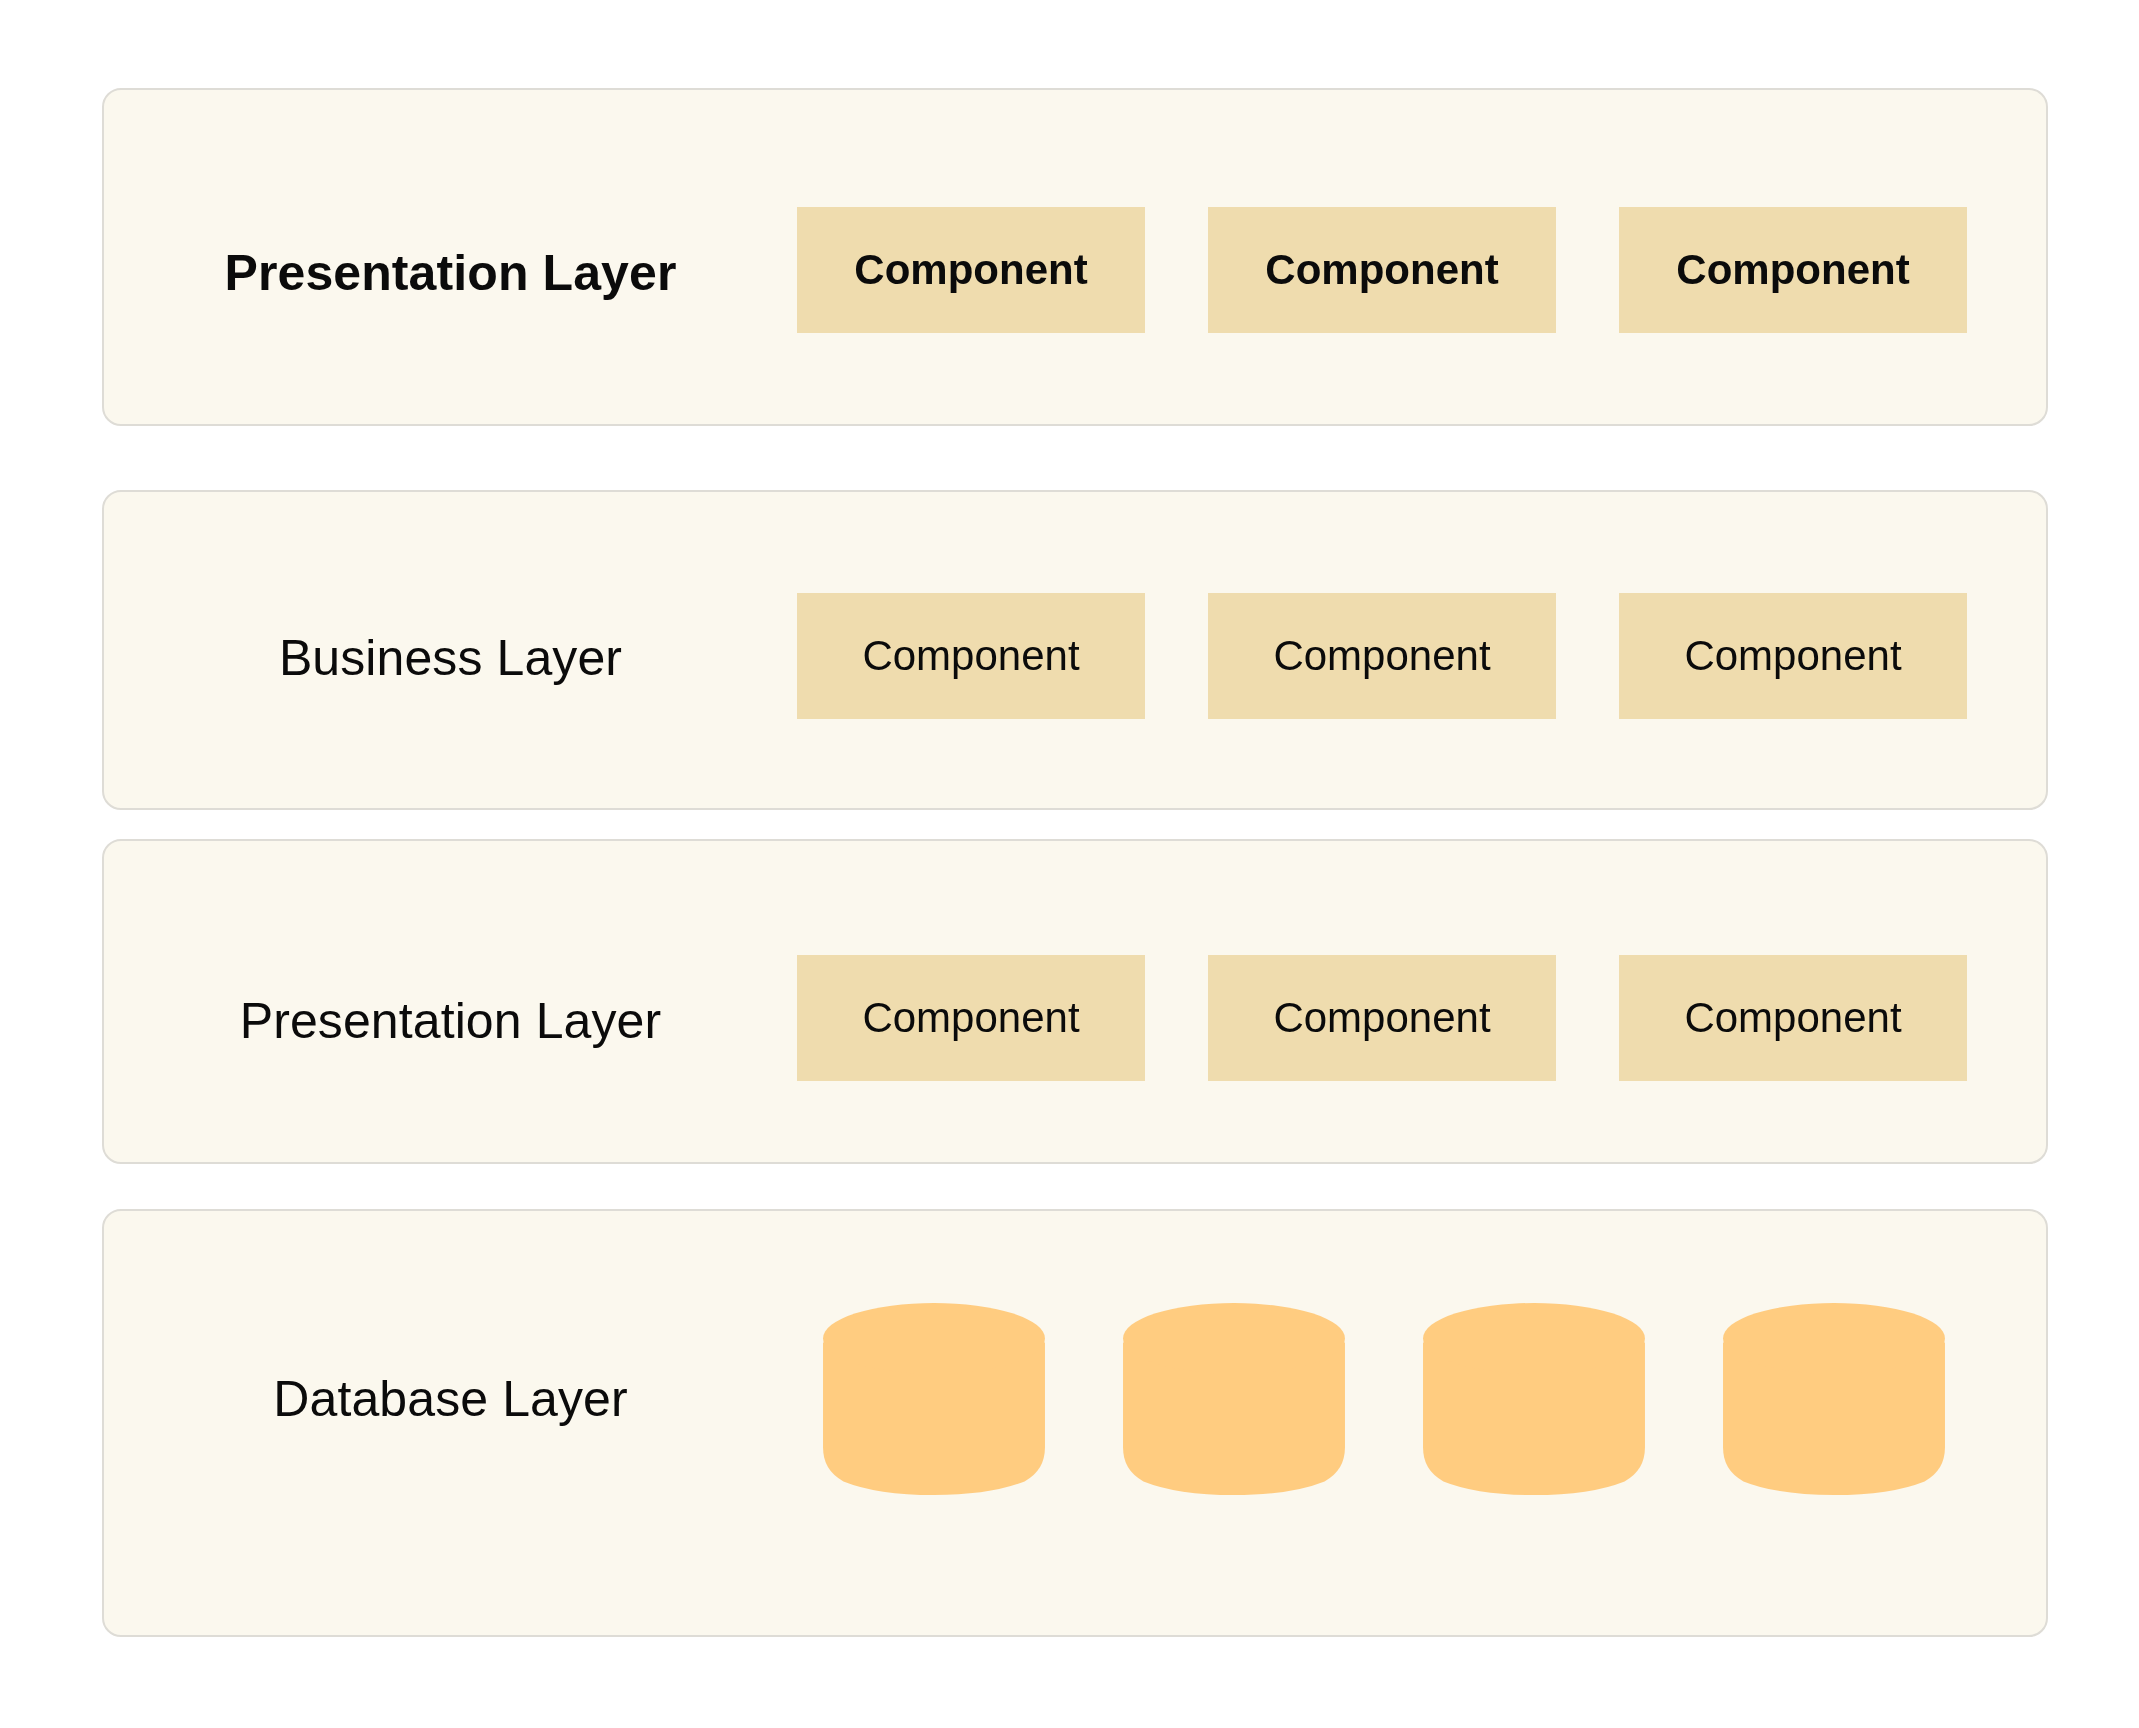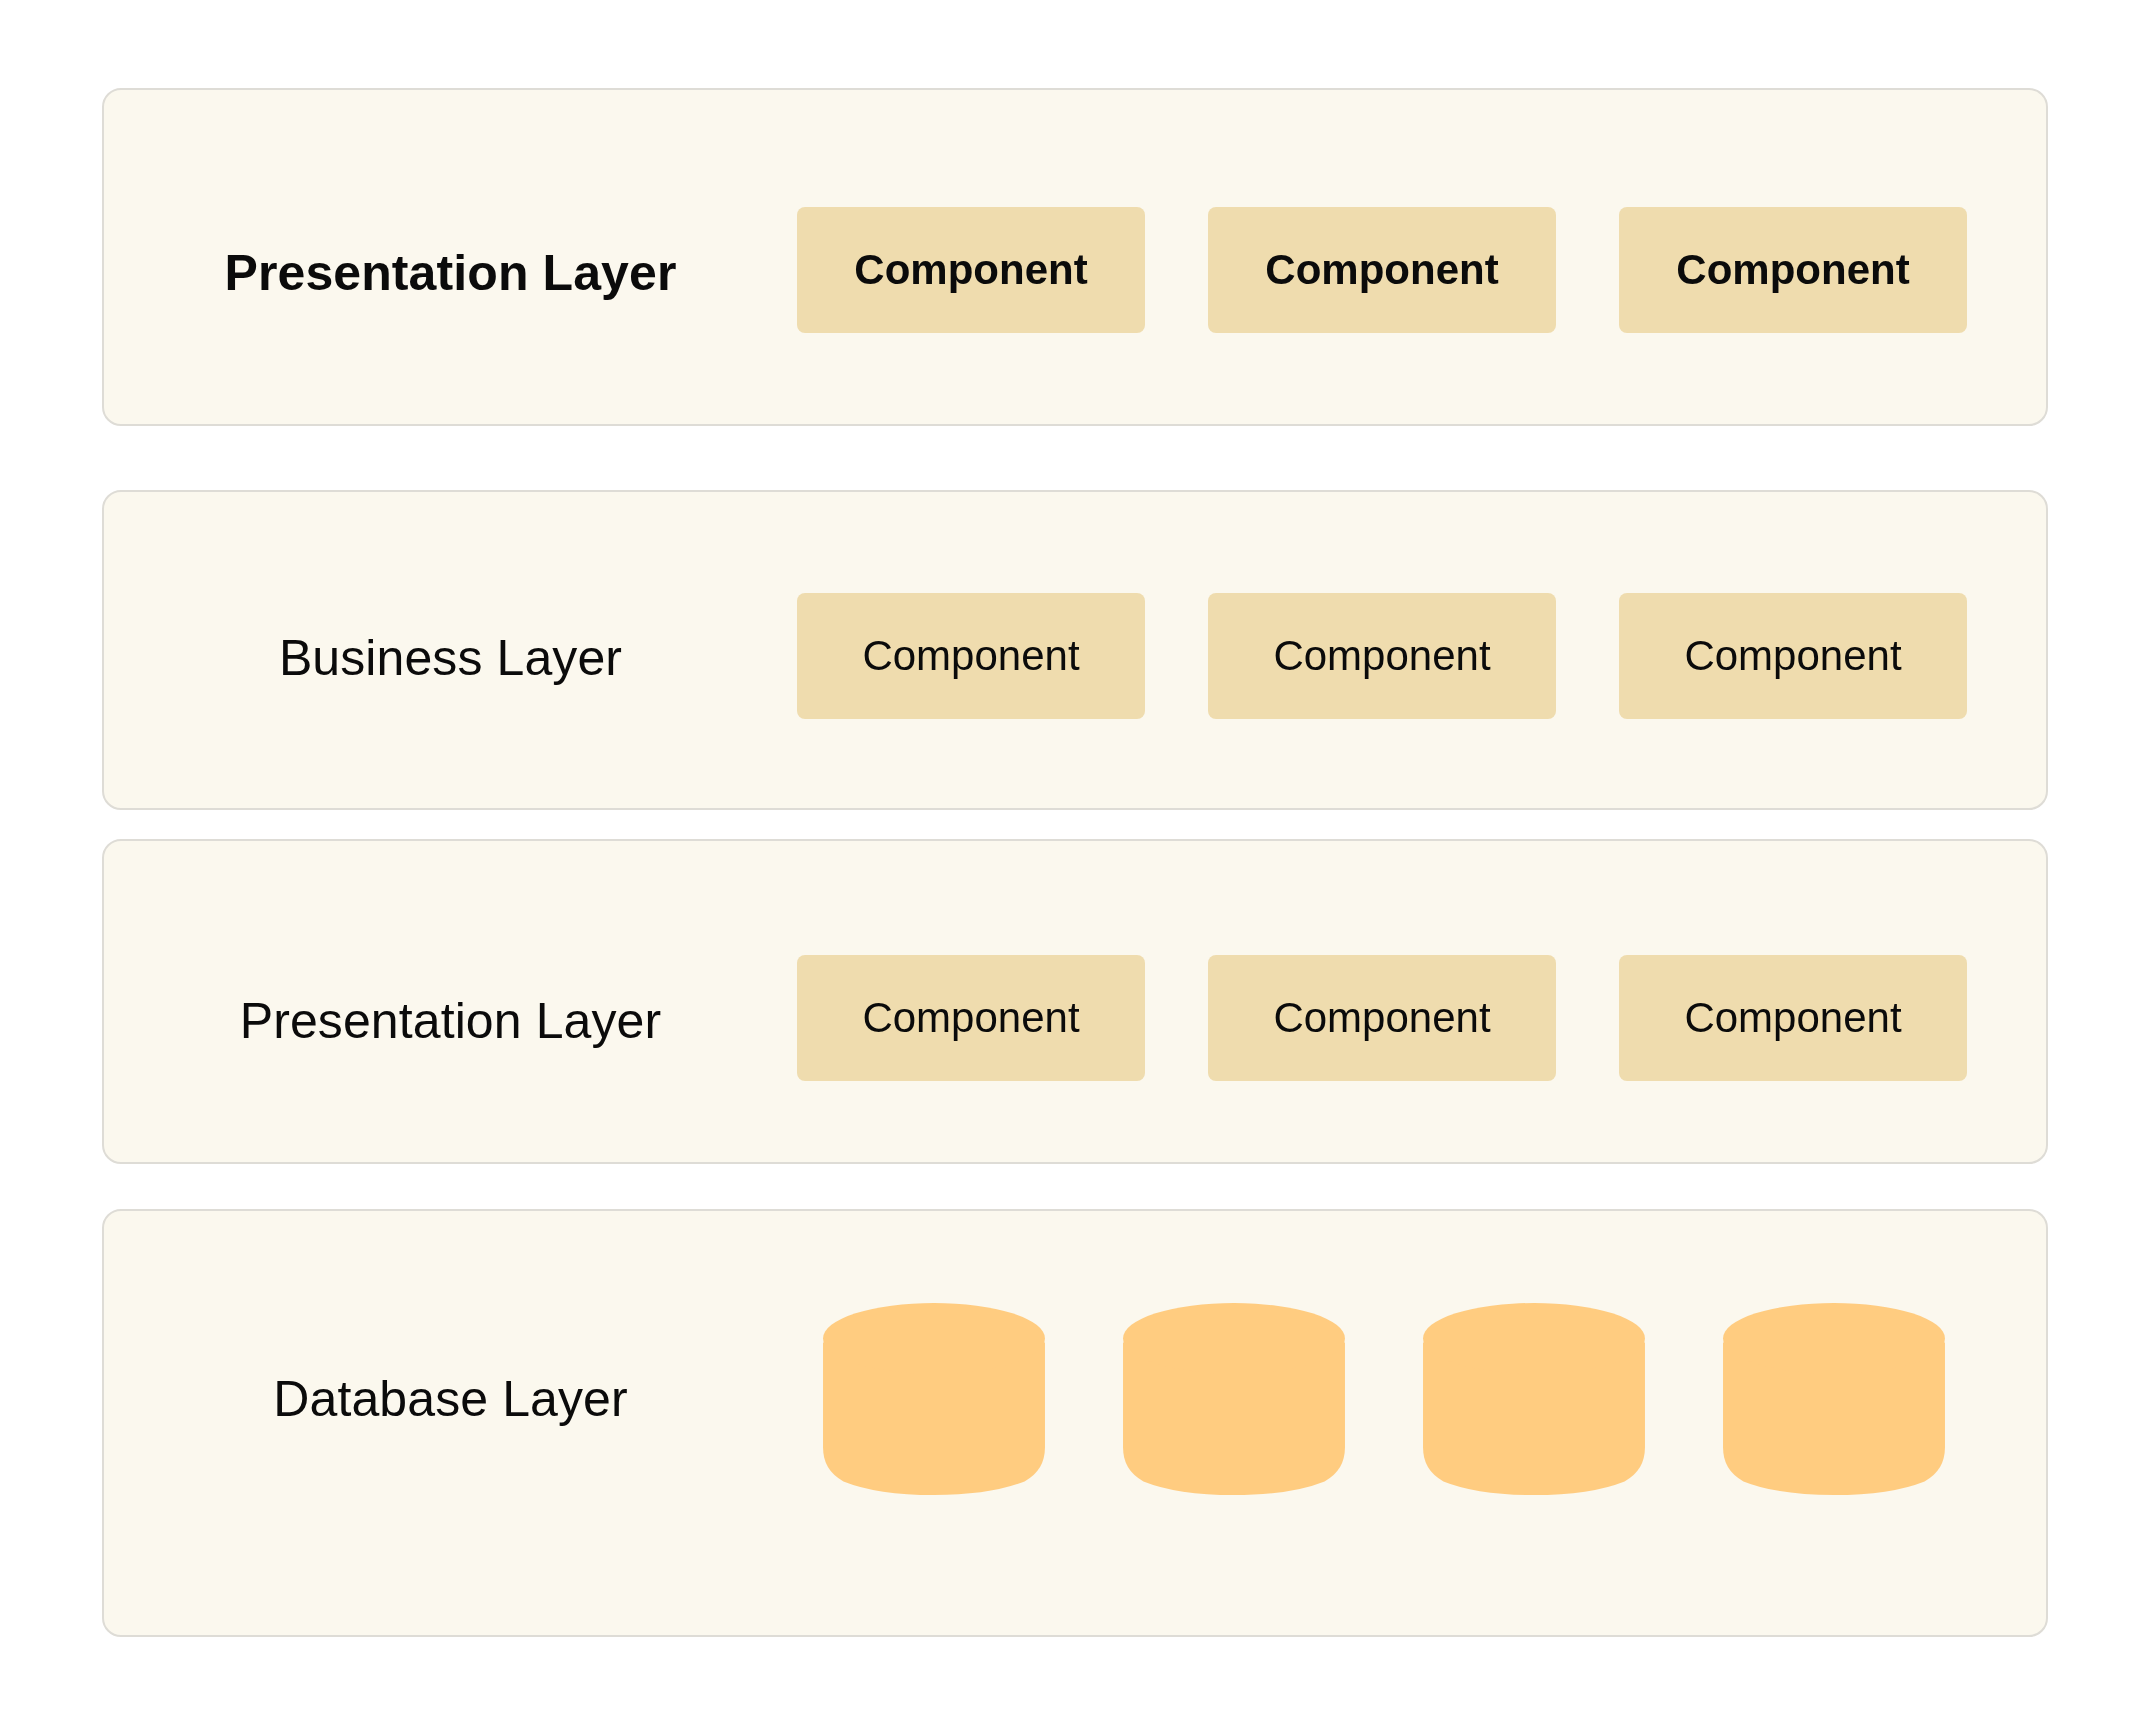--- a/index.html
+++ b/index.html
@@ -73,21 +73,21 @@
   }
 
   .layer-panel.presentation .component-row { top: 117px; }
   .layer-panel.business     .component-row { top: 101px; }
   .layer-panel.persistence  .component-row { top: 114px; }
 
   .component-box {
     width: 348px;
     height: 126px;
     background: #EFDCAE;
-    border-radius: 8px;
+    border-radius: 0;
     display: flex;
     align-items: center;
     justify-content: center;
     font-size: 42px;
     line-height: 1;
     color: #0b0b0b;
     white-space: nowrap;
   }
 
   .cylinder-row {

